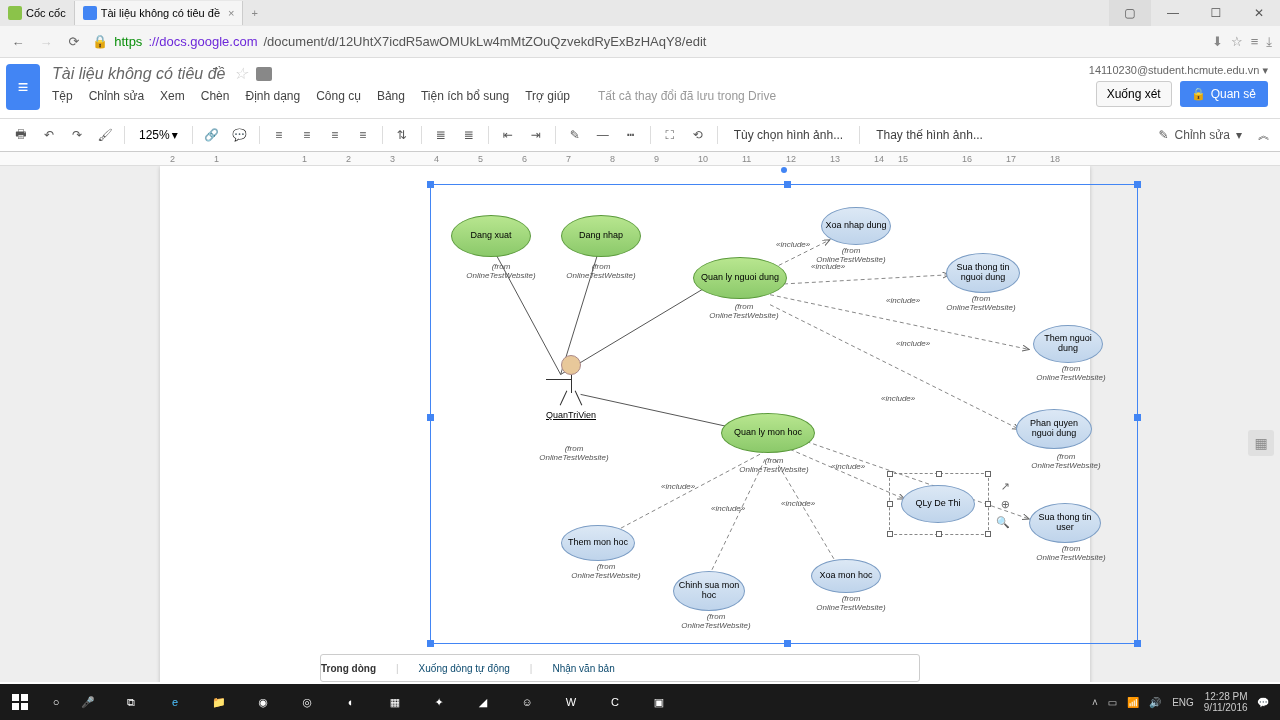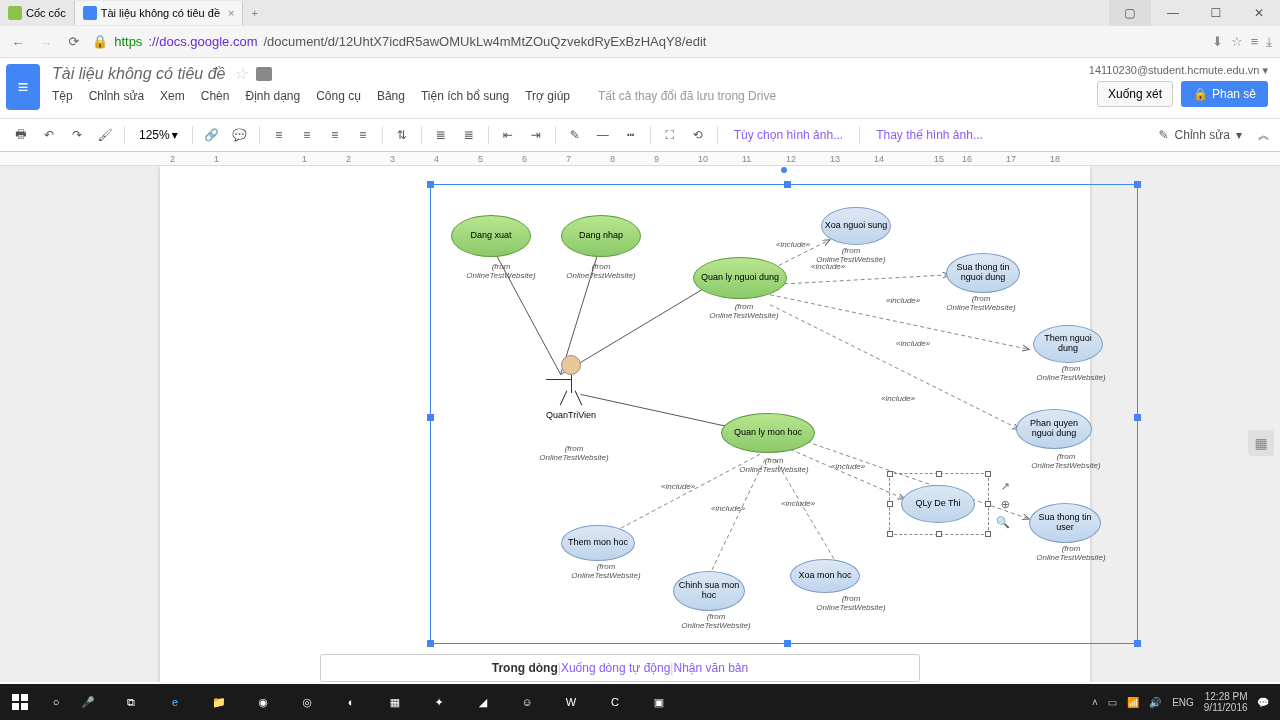--- a/index.html
+++ b/index.html
@@ -37,21 +37,21 @@
 .user-email { font-size:11px; color:#666; }
 .header-buttons { display:flex; gap:8px; }
 .btn-comment { padding:5px 10px; border:1px solid #ccc; border-radius:3px; font-size:12px; background:#f8f8f8; }
 .btn-share { padding:5px 12px; background:#4285f4; color:#fff; border-radius:3px; font-size:12px; display:flex; align-items:center; gap:4px; }
 
 
 .toolbar { height:34px; border-top:1px solid #ddd; border-bottom:1px solid #ccc; display:flex; align-items:center; padding:0 10px; gap:6px; font-size:12px; background:#fff; }
 .tb-btn { width:22px; height:22px; display:flex; align-items:center; justify-content:center; color:#555; }
 .tb-sep { width:1px; height:18px; background:#ddd; margin:0 2px; }
 .zoom { padding:2px 6px; display:flex; align-items:center; gap:2px; }
-.img-opt { color:#8b5cf6; padding:0 8px; }
+.img-opt { color:#404040; padding:0 8px; }
 .edit-mode { margin-left:auto; display:flex; align-items:center; gap:6px; color:#555; }
 
 
 .ruler { height:14px; background:#fafafa; border-bottom:1px solid #ddd; display:flex; padding-left:170px; font-size:9px; color:#888; position:relative; }
 .ruler-inner { position:relative; width:920px; height:14px; }
 .ruler-mark { position:absolute; top:2px; font-size:9px; }
 
 
 .doc-area { height:516px; background:#eee; position:relative; overflow:hidden; }
 .page { position:absolute; left:160px; top:0; width:930px; height:560px; background:#fff; box-shadow:0 1px 4px rgba(0,0,0,.2); }
@@ -67,28 +67,28 @@
 .blue { background:linear-gradient(#dce8f5,#bfd4eb); border:1px solid #7a9cc4; }
 .note { position:absolute; font-size:8px; color:#555; text-align:center; font-style:italic; line-height:1.1; }
 .actor { position:absolute; }
 .actorhead { width:20px; height:20px; border-radius:50%; background:#e8c89a; border:1px solid #a88; margin:0 auto; }
 .actorbody { width:1px; height:18px; background:#333; margin:0 auto; }
 .actorarms { width:26px; height:1px; background:#333; position:relative; top:-14px; }
 .actorlegs { position:relative; width:20px; height:16px; margin:0 auto; top:-4px; }
 .actorlegs::before,.actorlegs::after { content:''; position:absolute; width:1px; height:16px; background:#333; top:0; }
 .actorlegs::before { left:2px; transform:rotate(25deg); }
 .actorlegs::after { right:2px; transform:rotate(-25deg); }
-.actorlabel { font-size:9px; text-align:center; }
+.actorlabel { font-size:9px; text-align:center; text-decoration:underline; }
 .dsel { position:absolute; border:1px dashed #888; }
 .dsel .h { position:absolute; width:6px; height:6px; background:#fff; border:1px solid #666; }
 .sidetool { position:absolute; right:-22px; font-size:11px; color:#666; }
 
 
-.wrap-bar { position:absolute; bottom:0; left:320px; width:600px; height:28px; background:#fff; border:1px solid #ccc; border-radius:3px; display:flex; align-items:center; justify-content:center; gap:0; font-size:12px; }
-.wrap-bar span { color:#8b5cf6; cursor:pointer; }
+.wrap-bar { position:absolute; bottom:0; left:320px; width:600px; height:28px; background:#fff; border:1px solid #ccc; border-radius:3px; display:flex; align-items:center; gap:20px; font-size:10px; }
+.wrap-bar span { color:#0c4a6e; cursor:pointer; }
 .wrap-bar .sel { font-weight:bold; color:#333; }
 .wrap-bar .d { color:#ccc; }
 
 .side-comment { position:absolute; right:6px; top:264px; width:26px; height:26px; background:#e0e0e0; border-radius:3px; display:flex; align-items:center; justify-content:center; color:#888; font-size:14px; }
 
 
 .taskbar { position:absolute; bottom:0; left:0; right:0; height:36px; background:#1a1a1a; display:flex; align-items:center; color:#fff; font-size:11px; }
 .start { width:40px; height:36px; display:flex; align-items:center; justify-content:center; }
 .cortana { width:32px; display:flex; align-items:center; justify-content:center; }
 .search { width:260px; height:28px; background:#2a2a2a; display:flex; align-items:center; padding:0 8px; color:#999; gap:6px; }
@@ -159,21 +159,21 @@
       <span>Trợ giúp</span>
       <span class="save-status">Tất cả thay đổi đã lưu trong Drive</span>
     </div>
   </div>
   <div class="header-right">
     <div class="user-email"><span>14110230@student.hcmute.edu.vn</span> ▾</div>
     <div class="header-buttons">
       <div class="btn-comment">Xuống xét</div>
       <div class="btn-share">
           <span>🔒</span>
-          <span>Phan sẻ</span>
+          <span>Quan sẻ</span>
         </div>
     </div>
   </div>
 </div>
 
 <div class="toolbar">
   <div class="tb-btn">🖶</div>
   <div class="tb-btn">↶</div>
   <div class="tb-btn">↷</div>
   <div class="tb-btn">🖌</div>
@@ -221,21 +221,21 @@
       <span class="ruler-mark" style="left: 308px;">5</span>
       <span class="ruler-mark" style="left: 352px;">6</span>
       <span class="ruler-mark" style="left: 396px;">7</span>
       <span class="ruler-mark" style="left: 440px;">8</span>
       <span class="ruler-mark" style="left: 484px;">9</span>
       <span class="ruler-mark" style="left: 528px;">10</span>
       <span class="ruler-mark" style="left: 572px;">11</span>
       <span class="ruler-mark" style="left: 616px;">12</span>
       <span class="ruler-mark" style="left: 660px;">13</span>
       <span class="ruler-mark" style="left: 704px;">14</span>
-      <span class="ruler-mark" style="left: 764px;">15</span>
+      <span class="ruler-mark" style="left: 728px;">15</span>
       <span class="ruler-mark" style="left: 792px;">16</span>
       <span class="ruler-mark" style="left: 836px;">17</span>
       <span class="ruler-mark" style="left: 880px;">18</span>
     </div>
 </div>
 
 <div class="doc-area">
   <div class="page">
     <div class="sel-frame">
       <div class="rot-handle"></div>
@@ -272,21 +272,21 @@
         <div class="oval green" style="left:20px;top:30px;width:80px;height:42px">
             <span>Dang xuat</span>
           </div>
         <div class="oval green" style="left:130px;top:30px;width:80px;height:42px">
             <span>Dang nhap</span>
           </div>
         <div class="oval green" style="left:262px;top:72px;width:94px;height:42px">
             <span>Quan ly nguoi dung</span>
           </div>
         <div class="oval blue" style="left:390px;top:22px;width:70px;height:38px">
-            <span>Xoa nguoi sung</span>
+            <span>Xoa nhap dung</span>
           </div>
         <div class="oval blue" style="left:515px;top:68px;width:74px;height:40px">
             <span>Sua thong tin nguoi dung</span>
           </div>
         <div class="oval blue" style="left:602px;top:140px;width:70px;height:38px">
             <span>Them nguoi dung</span>
           </div>
         <div class="oval blue" style="left:585px;top:224px;width:76px;height:40px">
             <span>Phan quyen nguoi dung</span>
           </div>
@@ -298,21 +298,21 @@
           </div>
         <div class="oval blue" style="left:598px;top:318px;width:72px;height:40px">
             <span>Sua thong tin user</span>
           </div>
         <div class="oval blue" style="left:130px;top:340px;width:74px;height:36px">
             <span>Them mon hoc</span>
           </div>
         <div class="oval blue" style="left:242px;top:386px;width:72px;height:40px">
             <span>Chinh sua mon hoc</span>
           </div>
-        <div class="oval blue" style="left:359px;top:374px;width:70px;height:34px">
+        <div class="oval blue" style="left:380px;top:374px;width:70px;height:34px">
             <span>Xoa mon hoc</span>
           </div>
 
         <div class="dsel" style="left:458px;top:288px;width:100px;height:62px">
           <div class="h" style="left:-3px;top:-3px"></div>
             <div class="h" style="right:-3px;top:-3px"></div>
             <div class="h" style="left:-3px;bottom:-3px"></div>
             <div class="h" style="right:-3px;bottom:-3px"></div>
           <div class="h" style="left:50%;top:-3px;margin-left:-3px"></div>
             <div class="h" style="left:50%;bottom:-3px;margin-left:-3px"></div>

